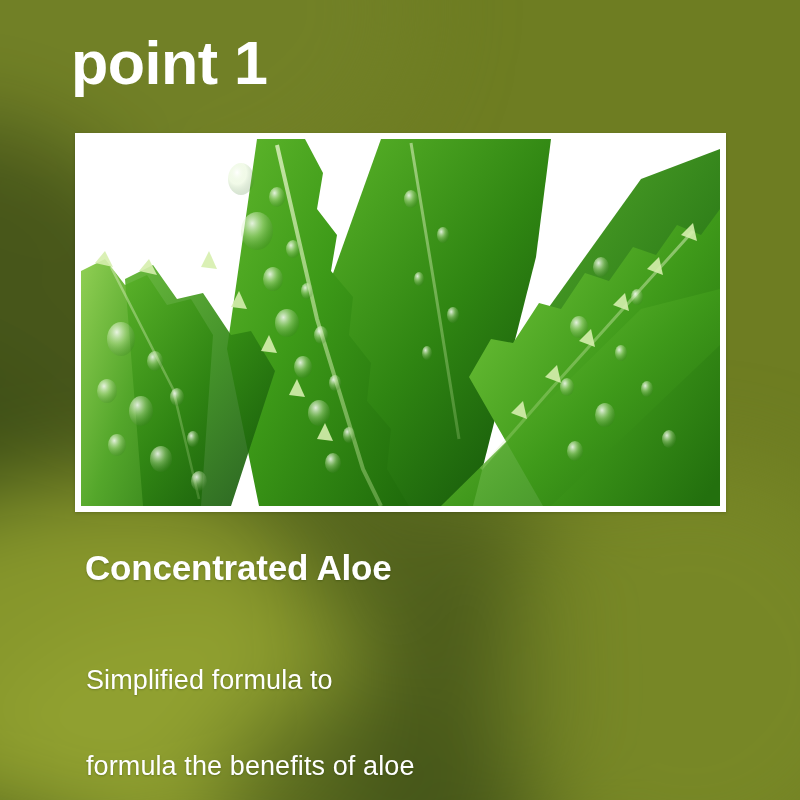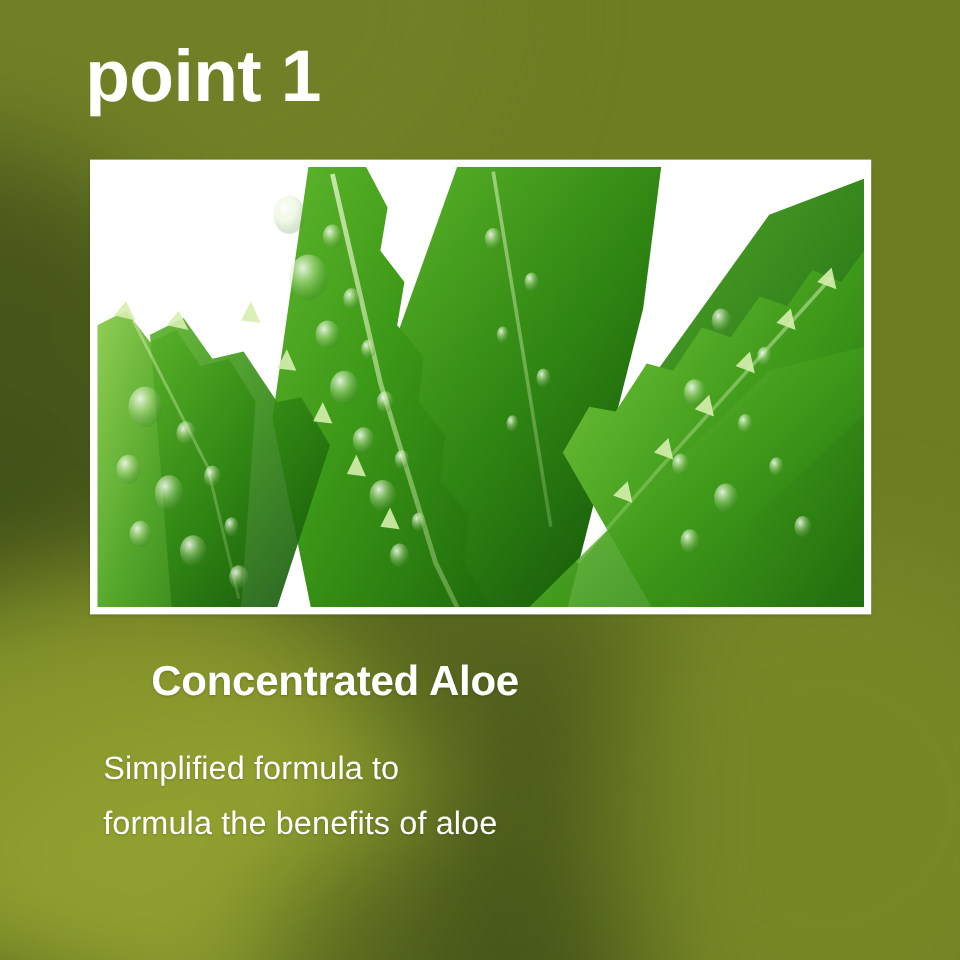--- a/index.html
+++ b/index.html
@@ -126,33 +126,32 @@
   .headline{
     position:absolute;
     left:85px;top:548px;
     color:#ffffff;
     font-size:35px;
     font-weight:700;
     letter-spacing:-0.2px;
     line-height:1.15;
     white-space:nowrap;
     text-shadow:0 1px 2px rgba(30,45,5,.30);
-    margin-left:41px;
   }
   .body-copy{
     position:absolute;
     left:86px;top:617px;
     color:#ffffff;
     font-size:27px;
     font-weight:400;
     line-height:46px;
     letter-spacing:0.1px;
     text-shadow:0 1px 2px rgba(30,45,5,.28);
   }
-  .body-copy .line{display:block;white-space:nowrap;}
+  .body-copy .line{display:block;white-space:nowrap;margin-top:40px;}
 </style>
 </head>
 <body>
 
 <div class="stage">
 
   <div class="bg-base"></div>
   <div class="bg-blobs">
     <div class="blob t1"></div>
     <div class="blob l1"></div>

